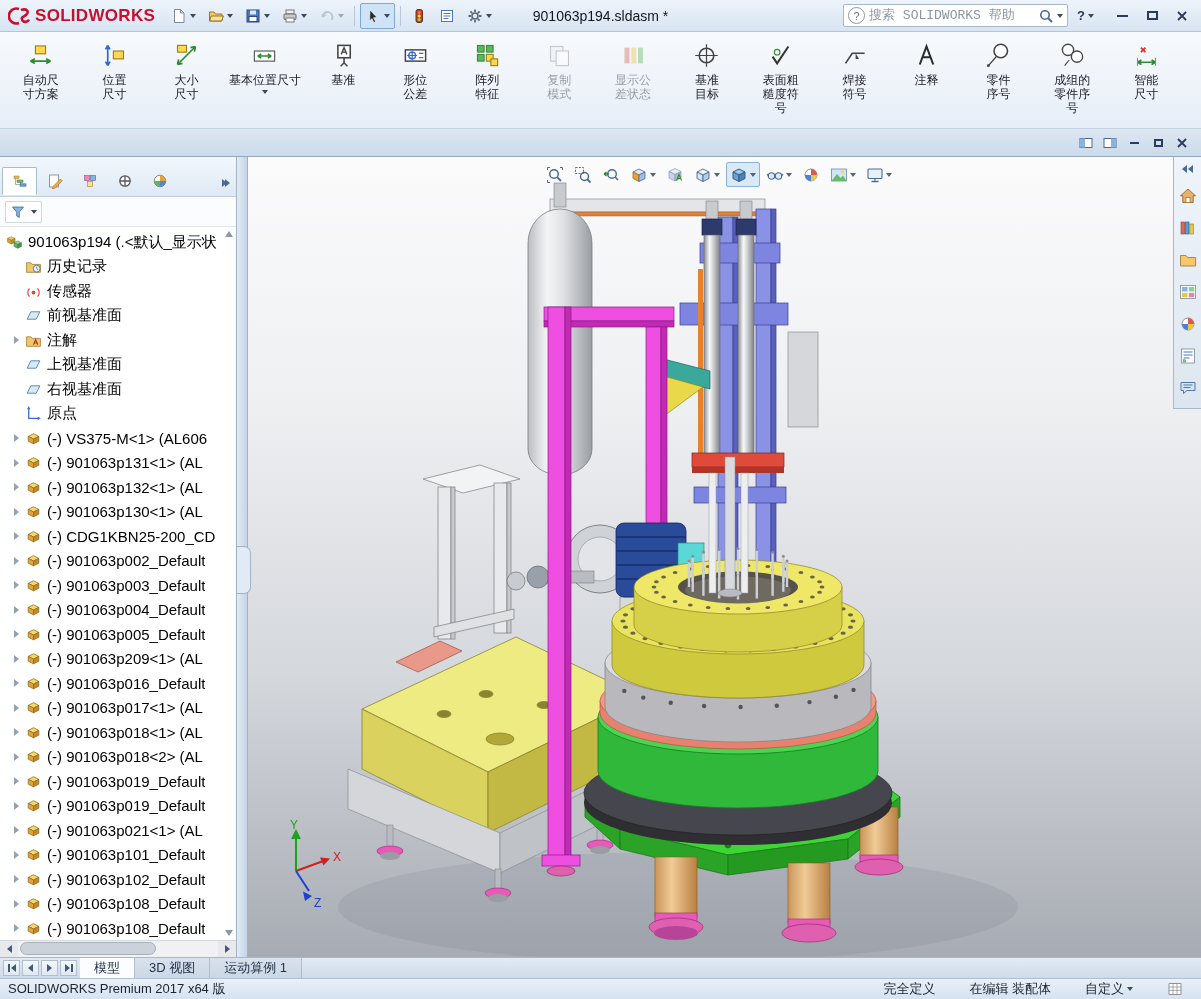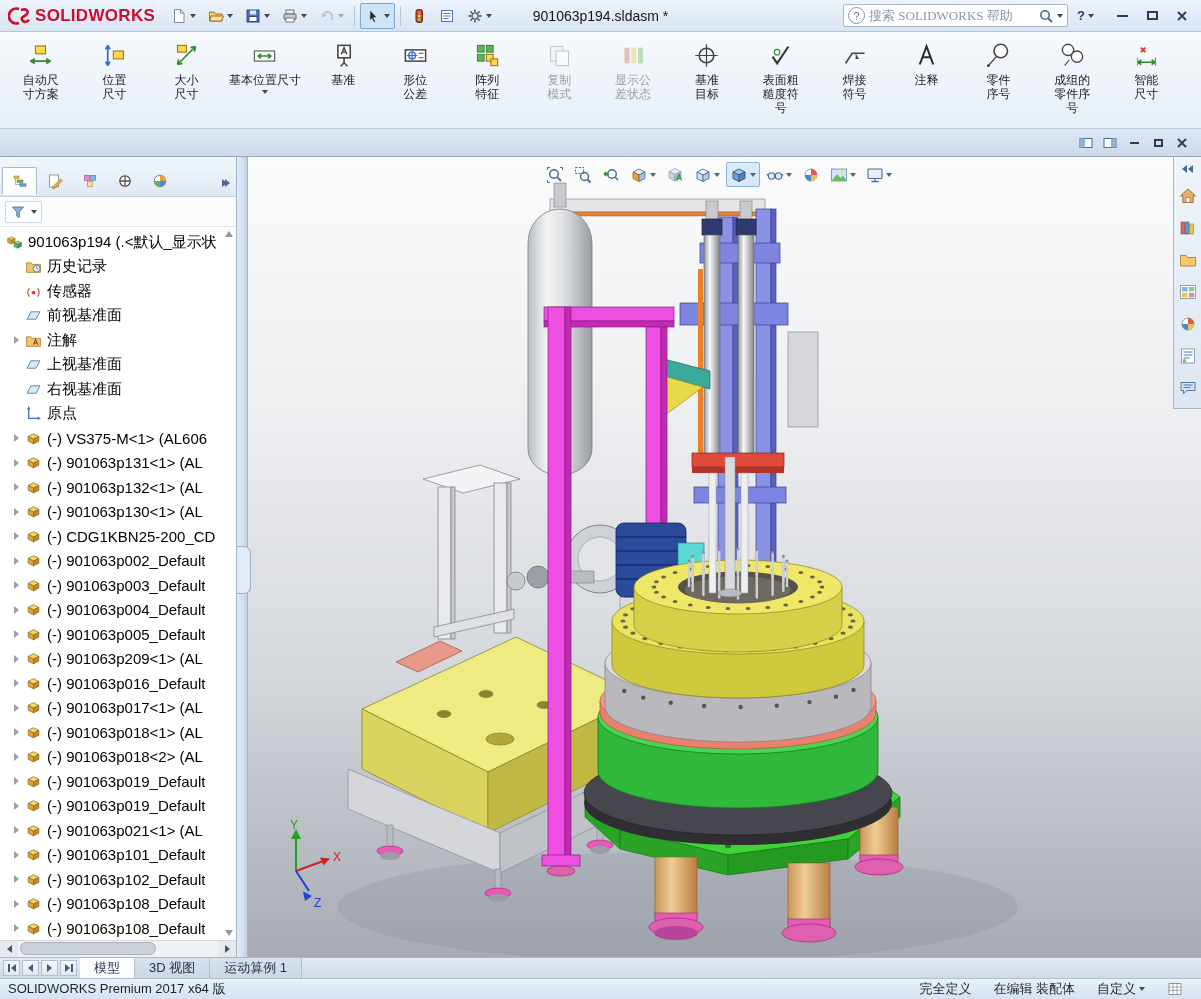--- a/index.html
+++ b/index.html
@@ -15,21 +15,21 @@
 .logo{display:flex;align-items:center;gap:3px;padding:0 10px 0 4px}
 .logo-text{color:#c8102e;font-weight:bold;font-size:17px;letter-spacing:.3px}
 .tbtn{display:flex;align-items:center;height:26px;padding:0 4px;border-radius:2px;margin:0 1px;border:1px solid transparent}
 .tbtn.pressed{background:#cfe3f6;border-color:#7fa9d4}
 .tbtn.disabled{opacity:.4}
 .tbsep{width:1px;height:20px;background:#b8c8da;margin:0 4px}
 .doc-title{position:absolute;left:50%;top:0;transform:translateX(-50%);line-height:32px;font-size:14px;color:#14141e;white-space:nowrap}
 .tb-right{margin-left:auto;display:flex;align-items:center;gap:5px}
 .help-circle{width:17px;height:17px;border-radius:50%;border:1.5px solid #8a97a5;color:#6a7785;font-size:11px;display:flex;align-items:center;justify-content:center;flex:none}
 .searchbox{display:flex;align-items:center;width:225px;height:23px;background:#fff;border:1px solid #a8b8c8;border-radius:2px;padding:0 4px;gap:4px}
-.searchbox input{flex:1;border:none;outline:none;font-size:13px;color:#333;background:transparent;min-width:0;font-family:Liberation Serif, serif}
+.searchbox input{flex:1;border:none;outline:none;font-size:13px;color:#333;background:transparent;min-width:0;font-family:Liberation Mono, monospace}
 .searchbox input::placeholder{color:#8a97a5}
 .sbtn{display:flex;align-items:center}
 .helpbtn{display:flex;align-items:center;padding:0 4px;color:#2a3a5c;font-weight:bold}
 .win-btns{display:flex;margin-left:4px}
 .winbtn{width:30px;height:26px;display:flex;align-items:center;justify-content:center}
 .g-min{width:11px;height:2px;background:#2a3a5c}
 .g-max{width:11px;height:9px;border:2px solid #2a3a5c}
 
 .ribbon{position:absolute;top:32px;left:0;right:0;height:97px;background:linear-gradient(#f7fafd,#e7eef7);border-bottom:1px solid #c2cfdd;display:flex;align-items:stretch;padding:3px 1px 0 3px;overflow:hidden;z-index:15}
 .rbtn{display:flex;flex-direction:column;align-items:center;justify-content:flex-start;padding:6px 3px 1px;margin:1px 16px;border-radius:2px;min-width:40px}
@@ -87,21 +87,21 @@
 .tp-chev{width:24px;height:18px;display:flex;align-items:center;justify-content:center;gap:1px}
 .chevL{width:0;height:0;border-top:4px solid transparent;border-bottom:4px solid transparent;border-right:5px solid #4a6a94;display:inline-block}
 .triad{position:absolute;left:24px;bottom:46px}
 
 .bottombar{position:absolute;top:957px;left:0;right:0;height:21px;background:linear-gradient(#e2eaf3,#cfdbe8);border-top:1px solid #a8b8c8;display:flex;align-items:stretch;z-index:20}
 .bnav{display:flex;align-items:center;padding:0 3px;gap:2px}
 .bnavbtn{width:17px;height:16px;display:flex;align-items:center;justify-content:center;border:1px solid #b0becd;background:linear-gradient(#f4f8fc,#dfe8f2);gap:1px}
 .btab{padding:0 14px;display:flex;align-items:center;font-size:13px;color:#24344a;border-right:1px solid #b0becd;background:linear-gradient(#d9e2ee,#cbd7e5);white-space:nowrap}
 .btab.active{background:#fcfdff}
 .statusbar{position:absolute;top:978px;left:0;right:0;height:21px;background:linear-gradient(#e9f1f9,#d5e2f0);border-top:1px solid #b0c0d2;display:flex;align-items:center;font-size:13px;color:#1c2430;padding:0 8px;z-index:20}
-.sb-right{margin-left:auto;display:flex;align-items:center;gap:22px;padding-right:10px}
+.sb-right{margin-left:auto;display:flex;align-items:center;gap:34px;padding-right:10px}
 .sb-custom{display:flex;align-items:center}
 </style>
 </head>
 <body>
 
 <svg width="0" height="0" style="position:absolute" aria-hidden="true">
 <defs>
 <symbol id="sym-autodim" viewBox="0 0 24 24">
         <rect x="7.5" y="3.5" width="9" height="7" fill="#ffd84d" stroke="#9a7d1a"></rect>
         <path d="M3 17 H21 M3 17 l4 -2.2 M3 17 l4 2.2 M21 17 l-4 -2.2 M21 17 l-4 2.2" stroke="#2e8b2e" stroke-width="1.5" fill="none"></path>

